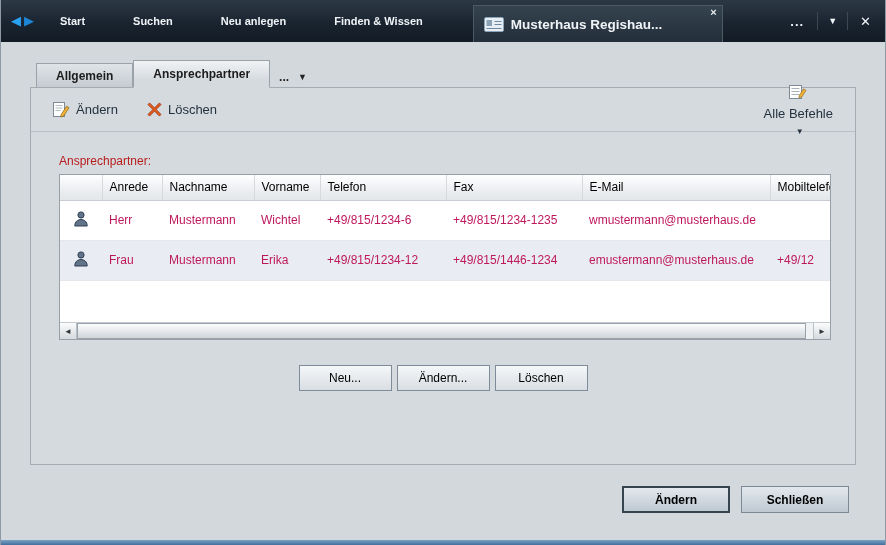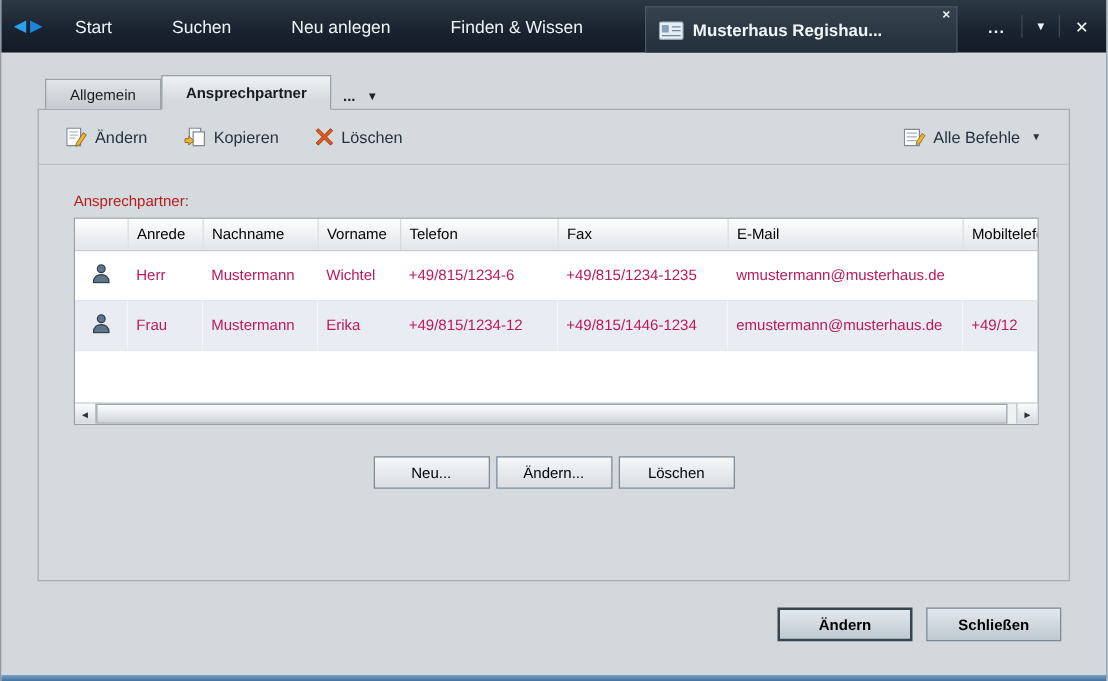--- a/index.html
+++ b/index.html
@@ -8,48 +8,48 @@
   .window { width: 886px; height: 545px; position: relative; background: #d3d8dd;
             border-left: 1px solid #8d99a4; border-right: 1px solid #8d99a4; overflow: hidden; }
 
   
   .titlebar { height: 42px; background: linear-gradient(#2c3945, #1a2430 55%, #121b25);
               display: flex; align-items: center; color: #f0f4f7; }
   .nav-arrows { margin: 0 2px 0 10px; display: flex; gap: 3px; }
   .arr { font-size: 13px; line-height: 42px; cursor: pointer; }
   .arr-back { color: #2aa2f2; }
   .arr-fwd { color: #1d85d8; }
-  .ttab { padding: 0 24px; line-height: 42px; font-size: 14px; font-weight: normal; cursor: pointer; white-space: nowrap; }
+  .ttab { padding: 0 24px; line-height: 42px; font-size: 11px; font-weight: bold; cursor: pointer; white-space: nowrap; }
   .doctab { margin-left: 26px; align-self: flex-end; height: 37px; display: flex; align-items: center; gap: 7px;
             padding: 0 24px 0 10px; min-width: 250px; background: linear-gradient(#35434f, #232f3a);
             border: 1px solid #4d5a66; border-bottom: none; position: relative;
             font-size: 13.5px; font-weight: bold; cursor: pointer; white-space: nowrap; }
   .docclose { position: absolute; top: 1px; right: 5px; font-size: 11px; color: #e8edf1; line-height: 1; cursor: pointer; }
   .tright { margin-left: auto; display: flex; align-items: center; margin-right: 8px; }
   .tellipsis { font-size: 13px; font-weight: bold; letter-spacing: 1px; padding: 0 7px; cursor: pointer; }
   .vsep { width: 1px; height: 18px; background: #3c4954; margin: 0 6px; }
   .tdd { font-size: 9px; padding: 0 4px; cursor: pointer; }
   .tclose { font-size: 13px; padding: 0 6px; cursor: pointer; }
 
   
   .tabstrip { display: flex; align-items: flex-end; margin: 17px 0 0 35px; height: 28px; position: relative; z-index: 2; }
   .ptab { padding: 0 19px; height: 24px; line-height: 24px; font-size: 12px; color: #1c1c1c;
-          background: linear-gradient(#e0e4e8, #c5cbd1); border: 1px solid #99a1a9; border-bottom: none; cursor: pointer; }
+          background: linear-gradient(#e0e4e8, #c5cbd1); border: 1px solid #99a1a9; border-bottom: none; cursor: pointer; font-weight: bold; }
   .ptab.active { height: 28px; line-height: 27px; font-weight: bold;
                  background: linear-gradient(#f0f2f4, #d5dadf 75%);
                  margin-bottom: -1px; border-bottom: 1px solid #d5dade; }
   .pellipsis { margin: 0 5px 3px 9px; font-weight: bold; font-size: 12px; color: #222; cursor: pointer; }
   .pdd { font-size: 9px; color: #222; margin: 0 0 5px 4px; cursor: pointer; }
 
   
   .panel { margin: 0 29px; height: 378px; border: 1px solid #a3abb3; background: #d5dade; position: relative; z-index: 1; }
   .toolbar { height: 44px; display: flex; align-items: center; padding: 0 14px; border-bottom: 1px solid #b9c0c7; }
   .tbtn { display: flex; align-items: center; gap: 6px; padding: 4px 8px; font-size: 13px; color: #25323f;
           cursor: pointer; margin-right: 13px; white-space: nowrap; }
-  .allcmd { margin-left: auto; margin-right: 0; }
+  .allcmd { margin-left: auto; margin-right: 0; flex-direction: column; }
   .ticon { display: inline-flex; }
   .cmd-dd { font-size: 8px; color: #25323f; margin-left: 3px; }
 
   .list-label { margin: 22px 0 6px 28px; font-size: 12px; color: #b91c1c; }
 
   
   .tablewrap { margin-left: 28px; width: 772px; height: 166px; background: #ffffff;
                border: 1px solid #97a0a8; position: relative; overflow: hidden; }
   table { border-collapse: collapse; table-layout: fixed; width: 770px; font-size: 12px; }
   th { height: 25px; font-weight: normal; text-align: left; padding: 0 0 0 7px;
@@ -136,30 +136,20 @@
             <rect x="0.5" y="0.5" width="11" height="14" fill="#fefefe" stroke="#7e8a96"></rect>
             <line x1="2.5" y1="3.5" x2="9.5" y2="3.5" stroke="#b3bcc4"></line>
             <line x1="2.5" y1="6" x2="9.5" y2="6" stroke="#b3bcc4"></line>
             <line x1="2.5" y1="8.5" x2="7.5" y2="8.5" stroke="#b3bcc4"></line>
             <polygon points="8.2,12.6 13.6,4.2 16,5.8 10.6,14.1 7.6,14.9" fill="#f2b238" stroke="#8f6d1d" stroke-width="0.8"></polygon>
           </svg>
         </span>
         <span>Ändern</span>
       </div>
 
-      <div class="tbtn">
-        <span class="ticon">
-          <svg width="18" height="16" viewBox="0 0 18 16">
-            <rect x="4.5" y="0.5" width="9" height="11" fill="#fff" stroke="#7e8a96"></rect>
-            <rect x="7.5" y="3.5" width="9" height="11" fill="#fff" stroke="#7e8a96"></rect>
-            <polygon points="1,9 4,9 4,7 8,10.5 4,14 4,12 1,12" fill="#f2b238" stroke="#8f6d1d" stroke-width="0.8"></polygon>
-          </svg>
-        </span>
-        <span>Kopieren</span>
-      </div>
 
       <div class="tbtn">
         <span class="ticon">
           <svg width="15" height="15" viewBox="0 0 15 15">
             <path d="M2.6 0.9 L7.5 5.8 L12.4 0.9 L14.1 2.6 L9.2 7.5 L14.1 12.4 L12.4 14.1 L7.5 9.2 L2.6 14.1 L0.9 12.4 L5.8 7.5 L0.9 2.6 Z" fill="#e05a20" stroke="#903712" stroke-width="0.7"></path>
           </svg>
         </span>
         <span>Löschen</span>
       </div>
 

